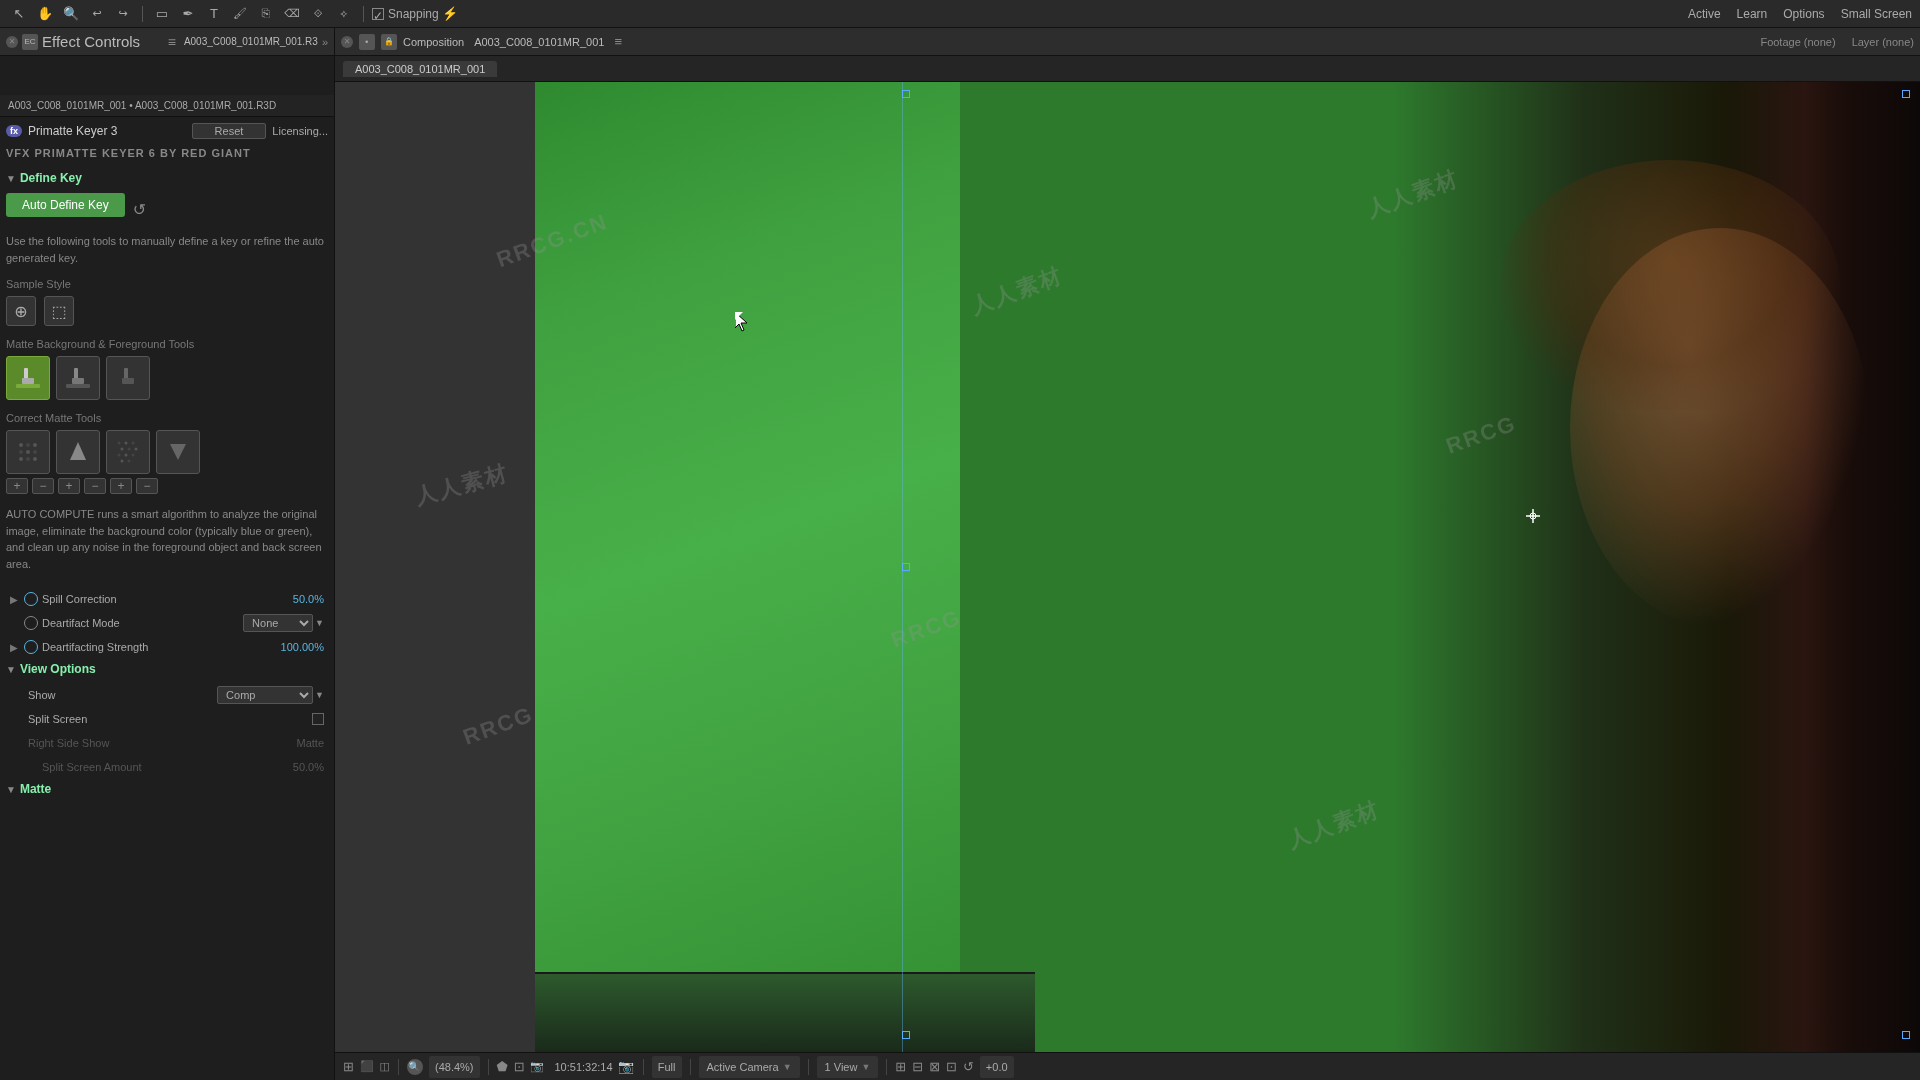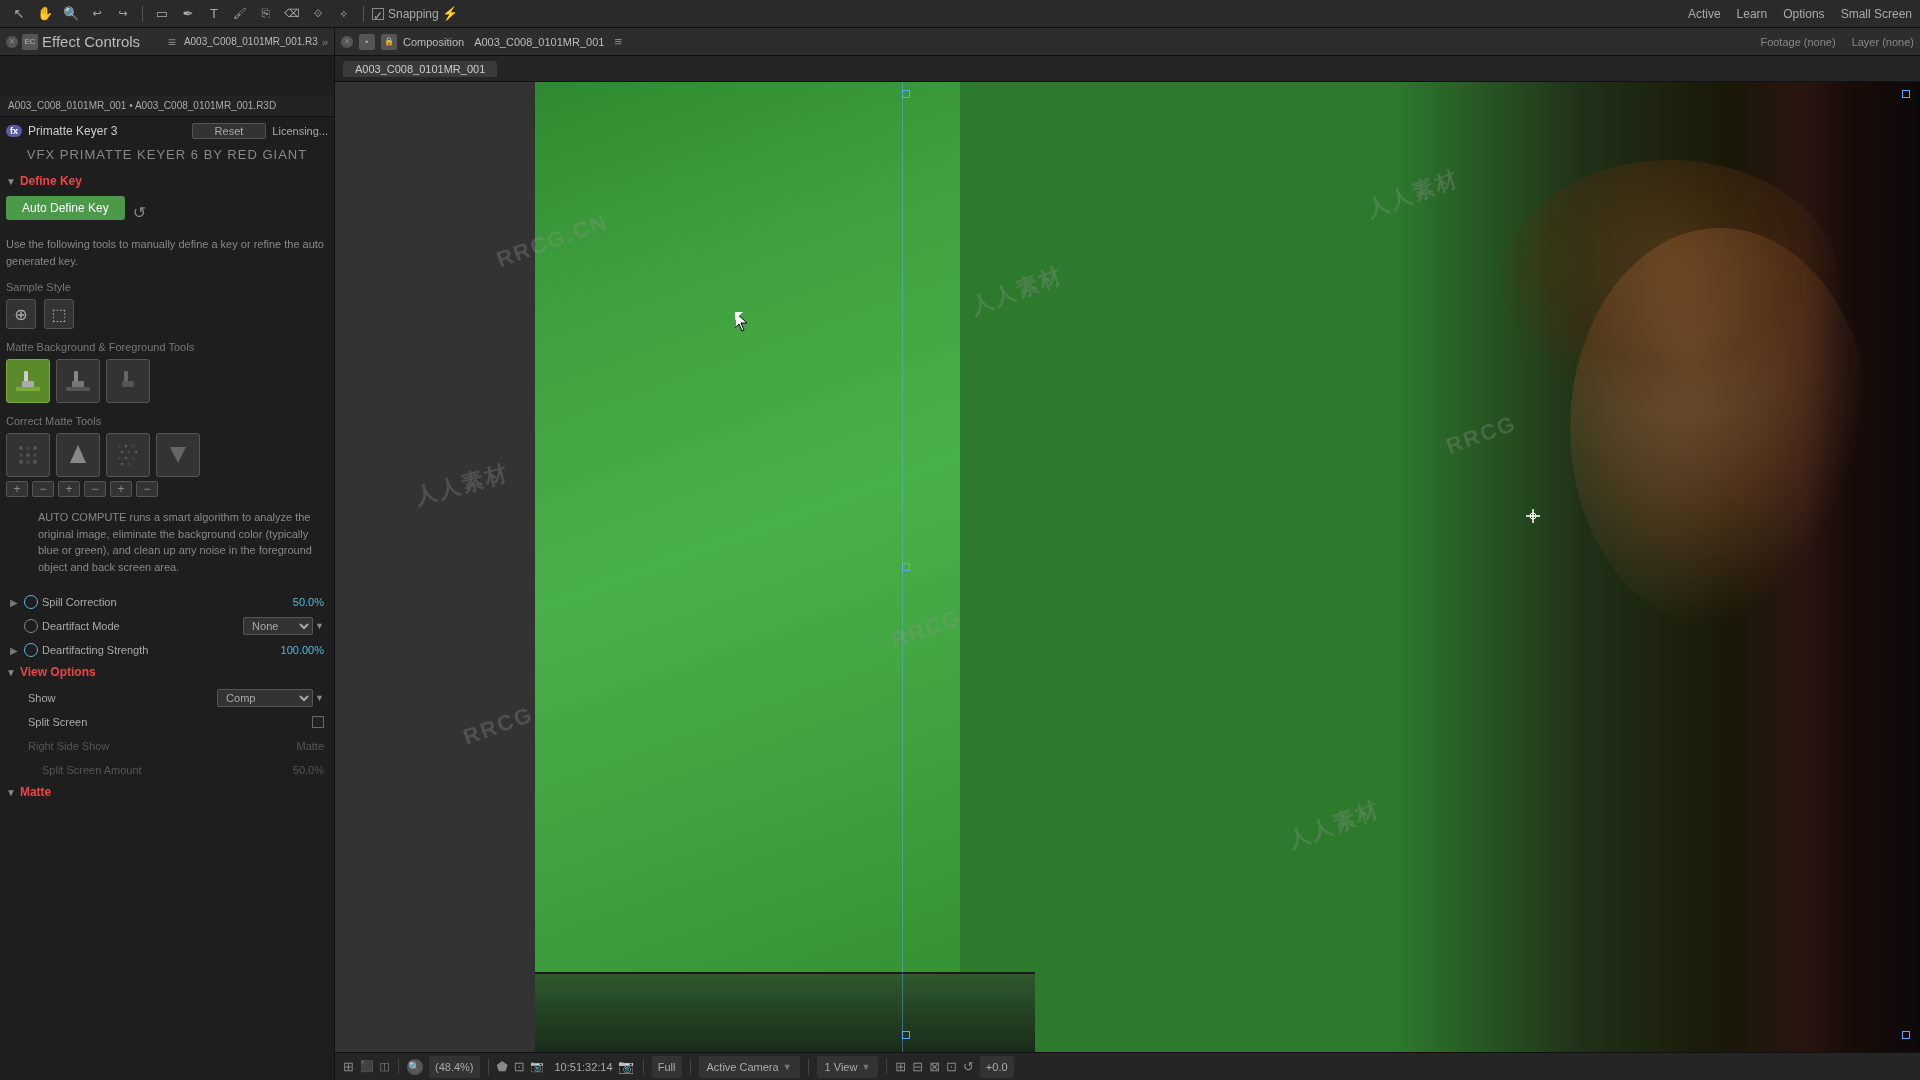--- a/index.html
+++ b/index.html
@@ -178,43 +178,43 @@
       cursor: pointer;
     }
     .licensing-btn {
       font-size: 11px;
       color: #aaa;
       cursor: pointer;
     }
 
     
     .plugin-title {
-      font-size: 13px;
-      font-weight: normal;
+      font-size: 11px;
+      font-weight: bold;
       color: #888;
-      text-align: center;
+      text-align: left;
       margin: 8px 0 12px;
       letter-spacing: 1px;
     }
 
     
     .section-header {
       display: flex;
       align-items: center;
       gap: 4px;
       margin-bottom: 8px;
       cursor: pointer;
     }
     .section-arrow {
       color: #888;
       font-size: 10px;
     }
     .section-name {
       font-size: 12px;
-      color: #ef4444;
+      color: #86efac;
       font-weight: bold;
     }
 
     
     .auto-define-btn {
       background: #4a9a4a;
       color: #fff;
       border: none;
       padding: 5px 16px;
       border-radius: 3px;
@@ -320,21 +320,20 @@
       color: #888;
       cursor: pointer;
     }
 
     
     .auto-compute-text {
       font-size: 11px;
       color: #888;
       line-height: 1.5;
       margin-bottom: 16px;
-      margin-left: 32px;
     }
 
     
     .param-row {
       display: flex;
       align-items: center;
       height: 22px;
       margin-bottom: 2px;
       padding: 0 4px;
     }

